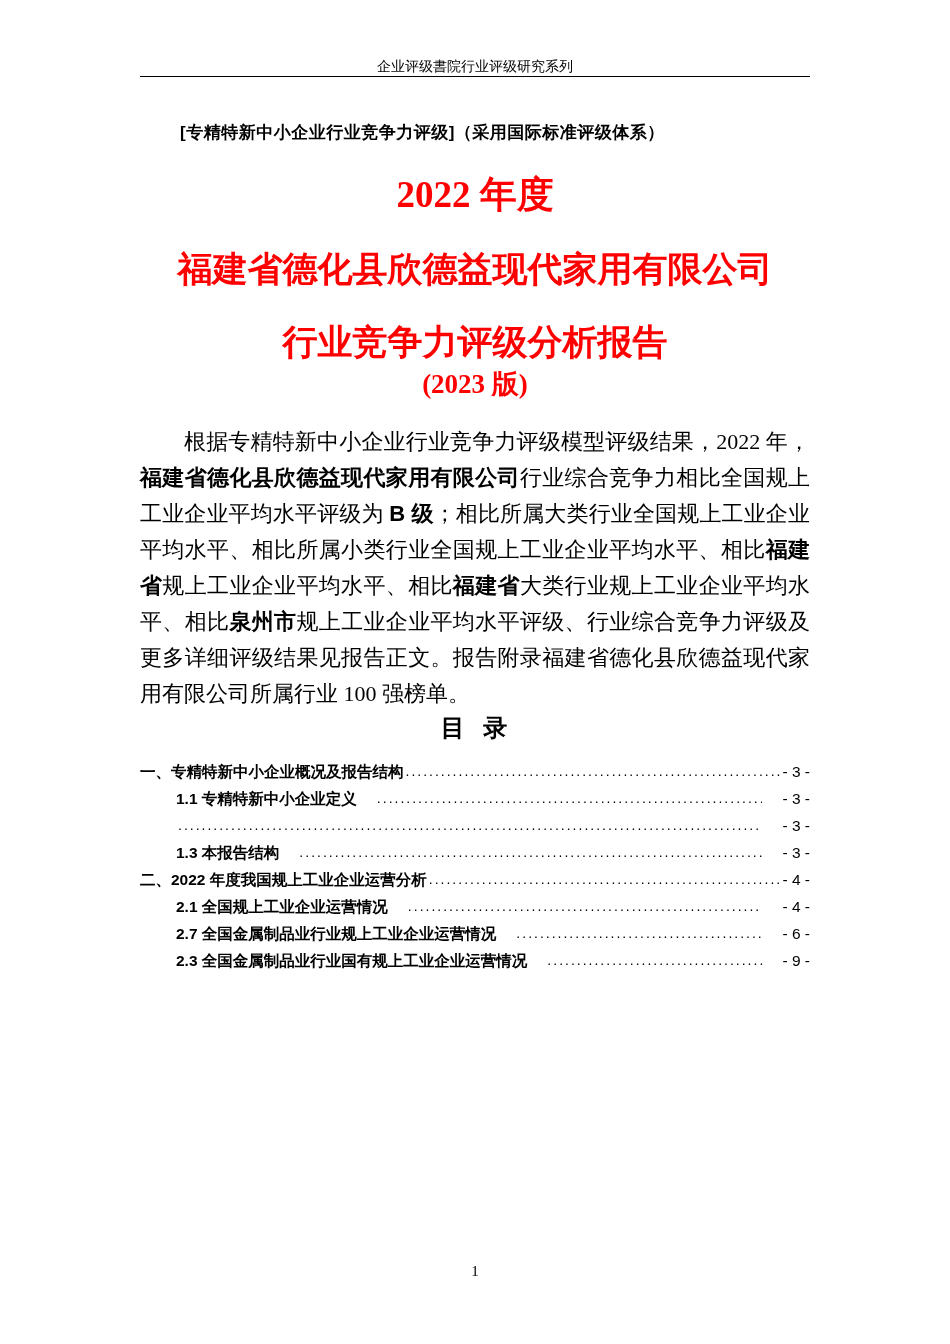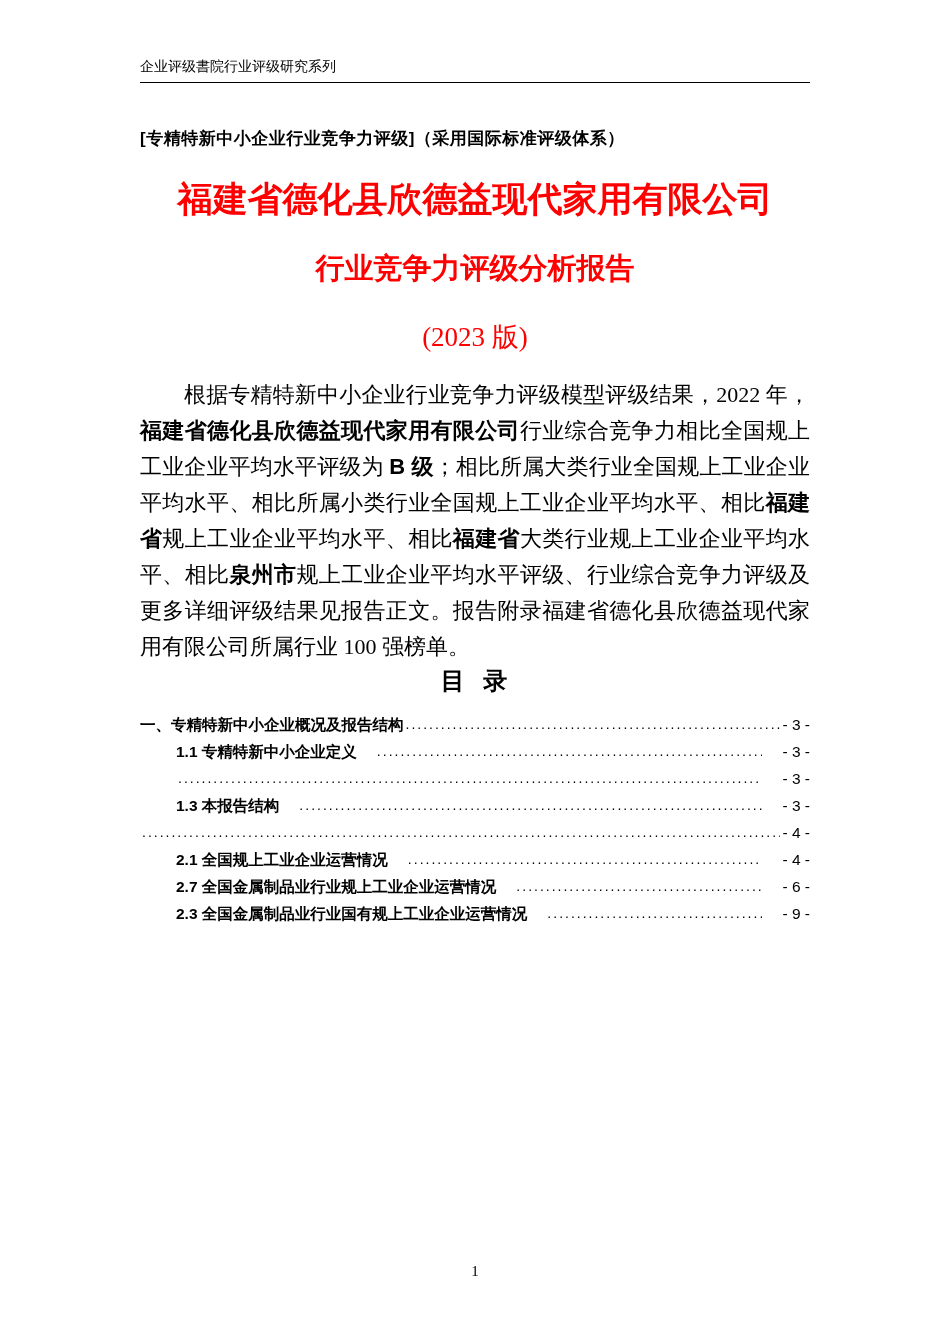--- a/index.html
+++ b/index.html
@@ -15,52 +15,52 @@
   .page {
     width: 950px;
     height: 1344px;
     padding: 58px 140px 0 140px;
     position: relative;
   }
 
   
   .doc-header {
     display: flex;
-    justify-content: flex-start;
+    justify-content: center;
     align-items: flex-end;
     font-family: Liberation Sans, sans-serif;
     font-size: 14px;
-    padding-bottom: 6px;
+    padding-bottom: 0;
     border-bottom: 1.5px solid #000;
   }
 
   
   .tagline {
     margin-top: 44px;
     font-family: "Liberation Sans", "DejaVu Sans", sans-serif;
     font-weight: 700;
     font-size: 17px;
     letter-spacing: 0.5px;
+    margin-left: 40px;
   }
 
   
   .title {
     text-align: center;
     color: #ff0000;
     font-weight: 700;
     font-family: "Liberation Serif", "DejaVu Serif", serif;
   }
   .title-year   { margin-top: 26px; font-size: 37px; }
   .title-company{ margin-top: 26px; font-size: 35px; }
-  .title-report { margin-top: 26px; font-size: 29px; }
+  .title-report { margin-top: 26px; font-size: 35px; }
   .title-edition{
-    margin-top: 30px;
     text-align: center;
     color: #ff0000;
-    font-weight: 400;
+    font-weight: 700;
     font-size: 27px;
   }
 
   
   .section-heading {
     text-align: center;
     font-family: "Liberation Sans", "DejaVu Sans", sans-serif;
     font-weight: 700;
     font-size: 27px;
     letter-spacing: 2px;
@@ -120,20 +120,21 @@
 
 <div class="page">
 
   <header class="doc-header">
     <span>企业评级書院</span>
     <span>行业评级研究系列</span>
   </header>
 
   <div class="tagline">[专精特新中小企业行业竞争力评级]（采用国际标准评级体系）</div>
 
+  <h1 class="title title-year">2022 年度</h1>
   <h1 class="title title-company">福建省德化县欣德益现代家用有限公司</h1>
   <h1 class="title title-report">行业竞争力评级分析报告</h1>
   <div class="title-edition">(2023 版)</div>
 
 
   <p class="summary-para" id="summary-para"><span>根据专精特新中小企业行业竞争力评级模型评级结果，2022 年，</span><span class="seg-bold">福建省德化县欣德益现代家用有限公司</span><span>行业综合竞争力相比全国规上工业企业平均水平评级为 </span><span class="seg-bold">B 级</span><span>；相比所属大类行业全国规上工业企业平均水平、相比所属小类行业全国规上工业企业平均水平、相比</span><span class="seg-bold">福建省</span><span>规上工业企业平均水平、相比</span><span class="seg-bold">福建省</span><span>大类行业规上工业企业平均水平、相比</span><span class="seg-bold">泉州市</span><span>规上工业企业平均水平评级、行业综合竞争力评级及更多详细评级结果见报告正文。报告附录福建省德化县欣德益现代家用有限公司所属行业 100 强榜单。</span></p>
 
   <h2 class="section-heading toc-heading">目 录</h2>
 
   <div class="toc-list" id="toc-list">
@@ -150,20 +151,21 @@
       <div class="toc-row level-2">
         <span class="toc-dots">................................................................................................................................................................................................................................................</span>
         <span class="toc-page">- 3 -</span>
       </div>
       <div class="toc-row level-2">
         <span class="toc-label">1.3 本报告结构</span>
         <span class="toc-dots">................................................................................................................................................................................................................................................</span>
         <span class="toc-page">- 3 -</span>
       </div>
       <div class="toc-row level-1">
+        <span class="toc-label">二、2022 年度我国规上工业企业运营分析</span>
         <span class="toc-dots">................................................................................................................................................................................................................................................</span>
         <span class="toc-page">- 4 -</span>
       </div>
       <div class="toc-row level-2">
         <span class="toc-label">2.1 全国规上工业企业运营情况</span>
         <span class="toc-dots">................................................................................................................................................................................................................................................</span>
         <span class="toc-page">- 4 -</span>
       </div>
       <div class="toc-row level-2">
         <span class="toc-label">2.7 全国金属制品业行业规上工业企业运营情况</span>

